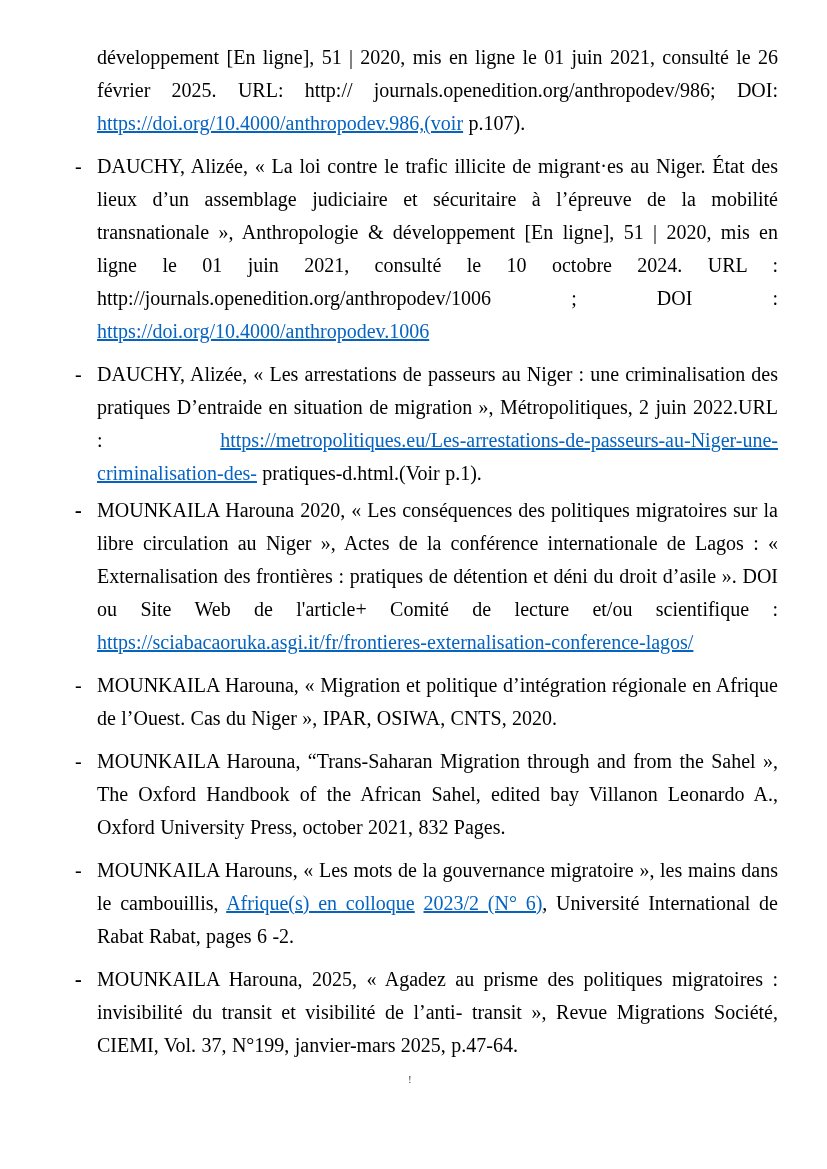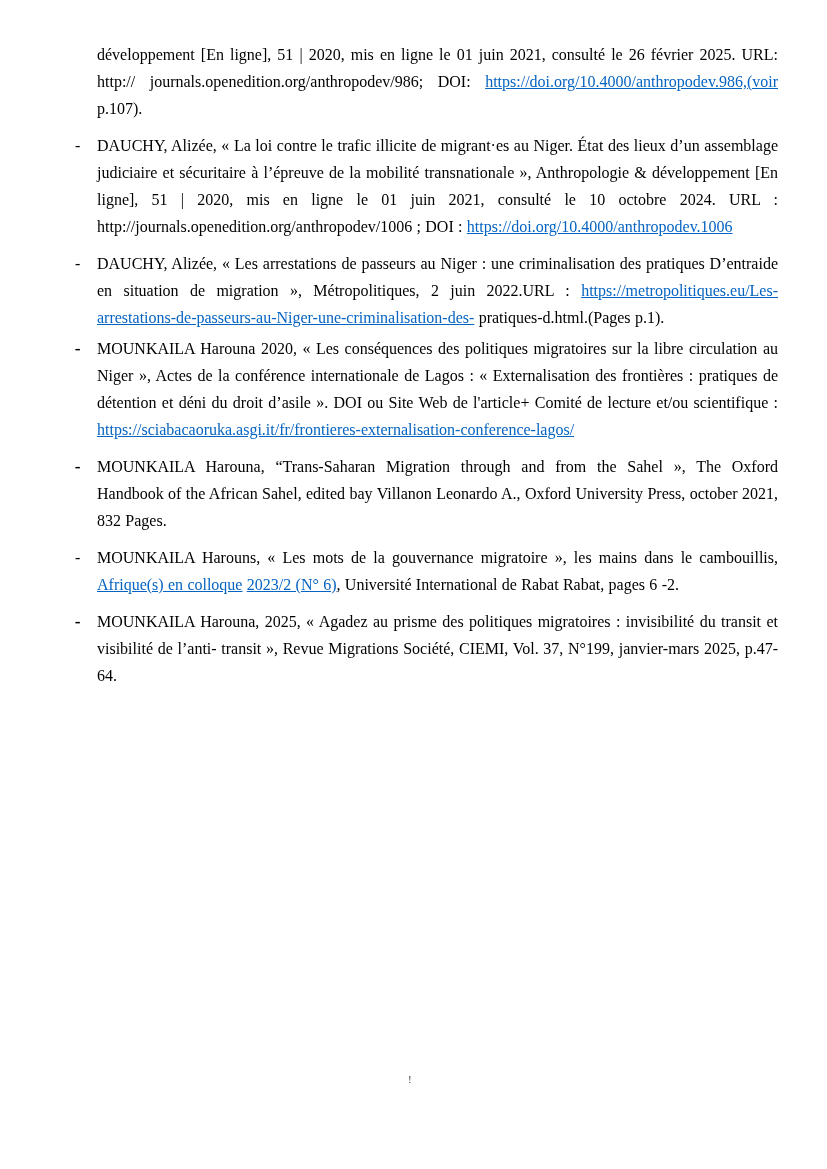--- a/index.html
+++ b/index.html
@@ -21,22 +21,22 @@
     background: #ffffff;
   }
   .refs {
     position: absolute;
     top: 41px;
     left: 97px;
     width: 681px;
   }
   .entry {
     position: relative;
-    font-size: 16px;
-    line-height: 27px;
+    font-size: 20px;
+    line-height: 33px;
     text-align: justify;
     text-align-last: left;
     word-spacing: 0.02em;
     margin-bottom: 10px;
   }
   
   .entry:nth-child(3) { margin-bottom: 4px; }
   .entry:nth-child(4) { margin-bottom: 0px; }
   .dash {
     position: absolute;
@@ -58,23 +58,23 @@
     font-family: "Liberation Serif", "DejaVu Serif", serif;
   }
 </style>
 </head>
 <body>
 
 <div class="page">
   <div class="refs">
       <div class="entry"><span>développement [En ligne], 51 | 2020, mis en ligne le 01 juin 2021, consulté le 26 février 2025. URL: http:// journals.openedition.org/anthropodev/986; DOI: </span><a class="link" href="#">https://doi.org/10.4000/anthropodev.986,(voir</a><span> p.107).</span></div>
       <div class="entry"><span class="dash">-</span><span>DAUCHY, Alizée, « La loi contre le trafic illicite de migrant·es au Niger. État des lieux d’un assemblage judiciaire et sécuritaire à l’épreuve de la mobilité transnationale », Anthropologie &amp; développement [En ligne], 51 | 2020, mis en ligne le 01 juin 2021, consulté le 10 octobre 2024. URL : http://journals.openedition.org/anthropodev/1006 ; DOI : </span><a class="link" href="#">https://doi.org/10.4000/anthropodev.1006</a></div>
-      <div class="entry"><span class="dash">-</span><span>DAUCHY, Alizée, « Les arrestations de passeurs au Niger : une criminalisation des pratiques D’entraide en situation de migration », Métropolitiques, 2 juin 2022.URL : </span><a class="link" href="#">https://metropolitiques.eu/Les-arrestations-de-passeurs-au-Niger-une-criminalisation-des-</a><span> pratiques-d.html.(Pages p.1).</span></div>
+      <div class="entry"><span class="dash">-</span><span>DAUCHY, Alizée, « Les arrestations de passeurs au Niger : une criminalisation des pratiques D’entraide en situation de migration », Métropolitiques, 2 juin 2022.URL : </span><a class="link" href="#">https://metropolitiques.eu/Les-arrestations-de-passeurs-au-Niger-une-criminalisation-des-</a><span> pratiques-d.html.(Voir p.1).</span></div>
       <div class="entry"><span class="dash">-</span></div>
       <div class="entry"><span class="dash">-</span><span>MOUNKAILA Harouna 2020, « Les conséquences des politiques migratoires sur la libre circulation au Niger », Actes de la conférence internationale de Lagos : « Externalisation des frontières : pratiques de détention et déni du droit d’asile ». DOI ou Site Web de l'article+ Comité de lecture et/ou scientifique : </span><a class="link" href="#">https://sciabacaoruka.asgi.it/fr/frontieres-externalisation-conference-lagos/</a></div>
-      <div class="entry"><span class="dash">-</span></div>
+      <div class="entry"><span class="dash">-</span><span>MOUNKAILA Harouna, « Migration et politique d’intégration régionale en Afrique de l’Ouest. Cas du Niger », IPAR, OSIWA, CNTS, 2020.</span></div>
       <div class="entry"><span class="dash">-</span><span>MOUNKAILA Harouna, “Trans-Saharan Migration through and from the Sahel », The Oxford Handbook of the African Sahel, edited bay Villanon Leonardo A., Oxford University Press, october 2021, 832 Pages.</span></div>
       <div class="entry"><span class="dash">-</span><span>MOUNKAILA Harouns, « Les mots de la gouvernance migratoire », les mains dans le cambouillis, </span><a class="link" href="#">Afrique(s) en colloque</a><span> </span><a class="link" href="#">2023/2 (N° 6)</a><span>, Université International de Rabat Rabat, pages 6 -2.</span></div>
       <div class="entry"><span class="dash">-</span></div>
       <div class="entry"><span class="dash">-</span><span>MOUNKAILA Harouna, 2025, « Agadez au prisme des politiques migratoires : invisibilité du transit et visibilité de l’anti- transit », Revue Migrations Société, CIEMI, Vol. 37, N°199, janvier-mars 2025, p.47-64.</span></div>
     </div>
   <span class="footer-mark">!</span>
 </div>
 
 </body></html>

